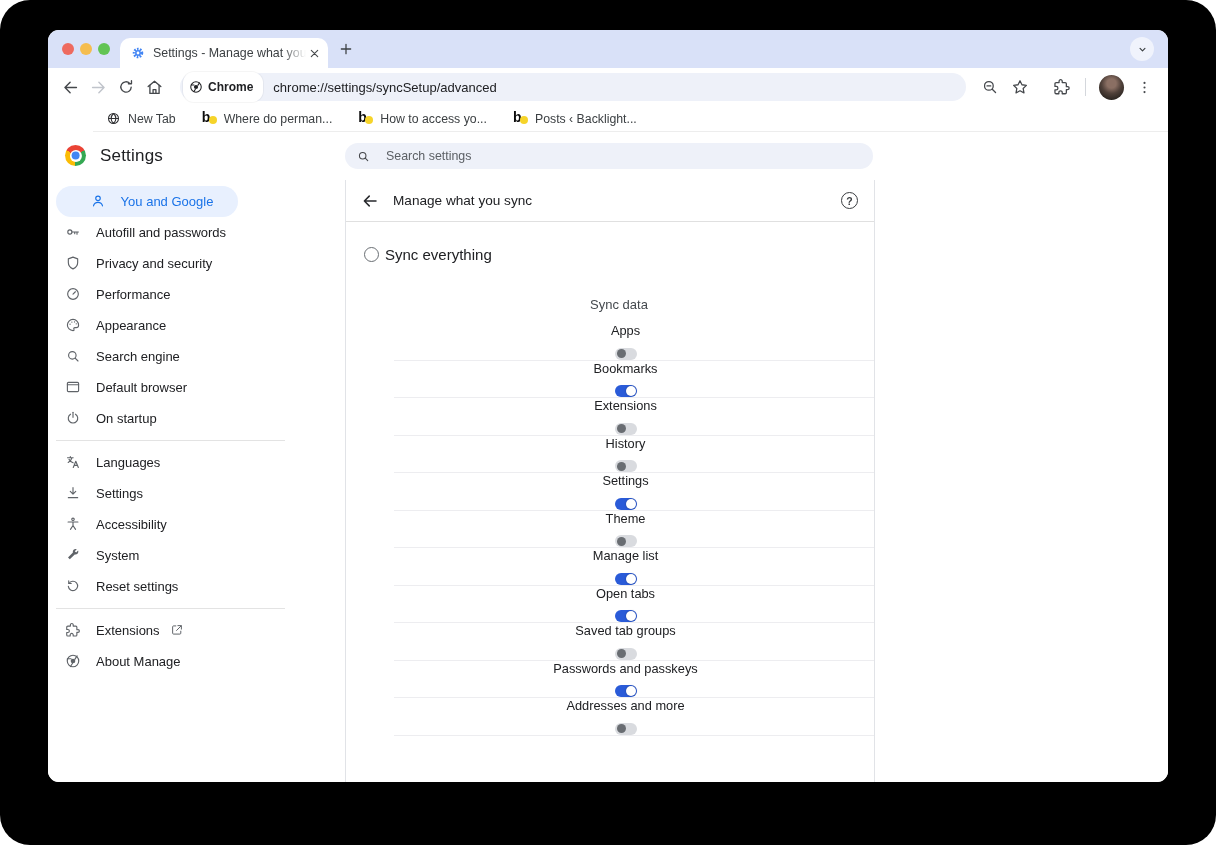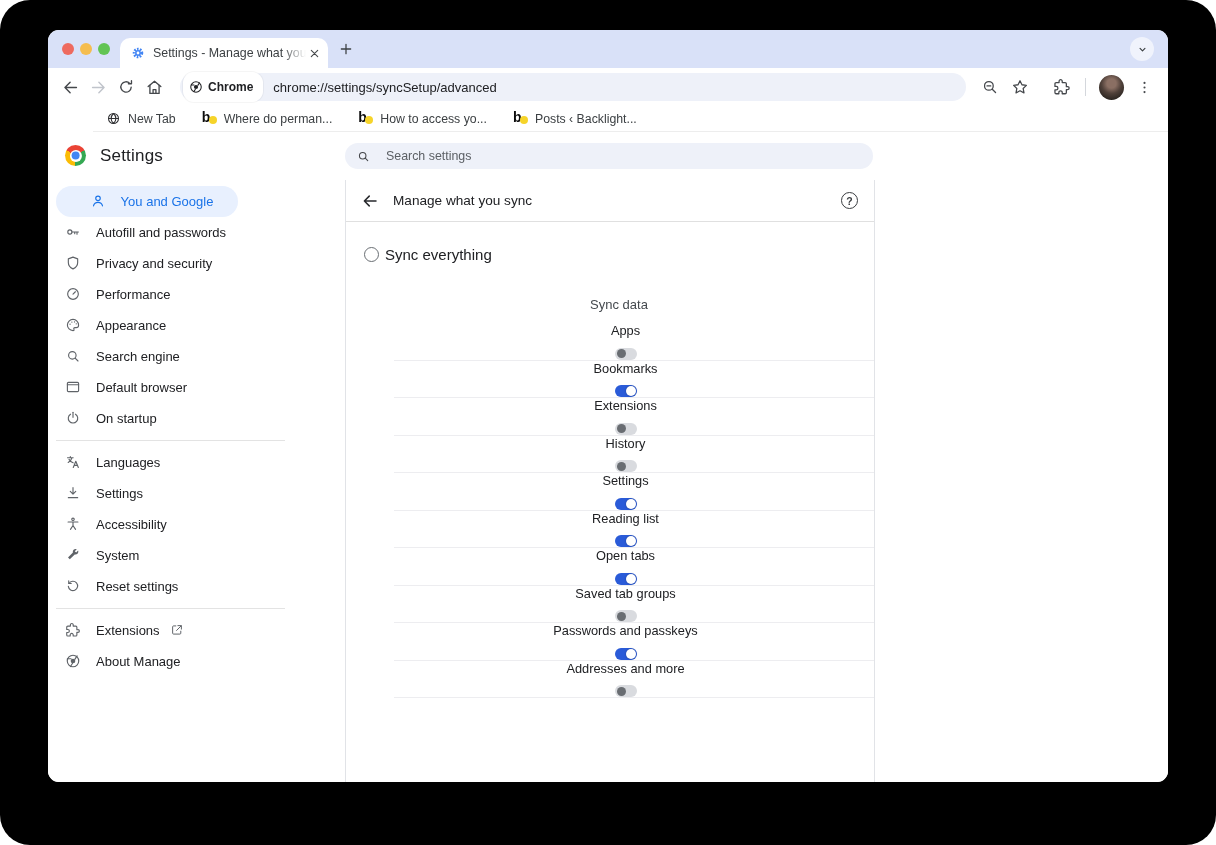--- a/index.html
+++ b/index.html
@@ -437,21 +437,27 @@
                 <div class="knob"></div>
               </div>
             </div>
             <div class="sync-row">
               <span class="row-label">Settings</span>
               <div class="toggle on">
                 <div class="knob"></div>
               </div>
             </div>
             <div class="sync-row">
-              <span class="row-label">Reading list</span>
+              <span class="row-label">Theme</span>
+              <div class="toggle off">
+                <div class="knob"></div>
+              </div>
+            </div>
+            <div class="sync-row">
+              <span class="row-label">Manage list</span>
               <div class="toggle on">
                 <div class="knob"></div>
               </div>
             </div>
             <div class="sync-row">
               <span class="row-label">Open tabs</span>
               <div class="toggle on">
                 <div class="knob"></div>
               </div>
             </div>

